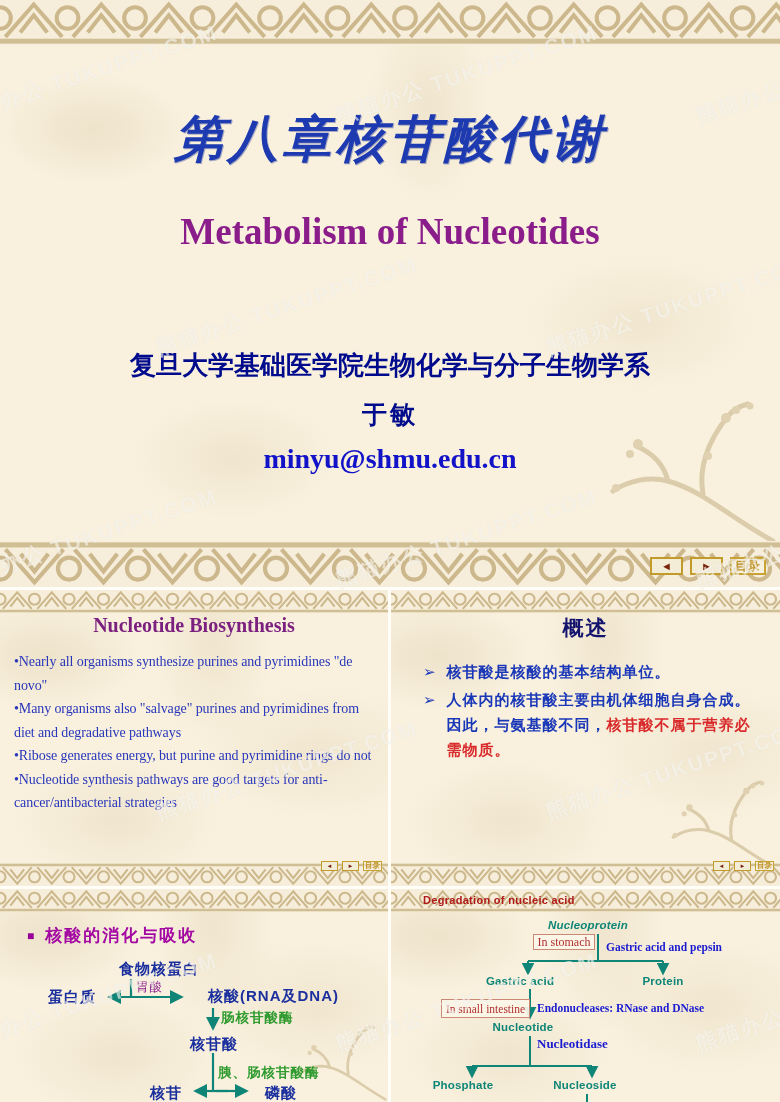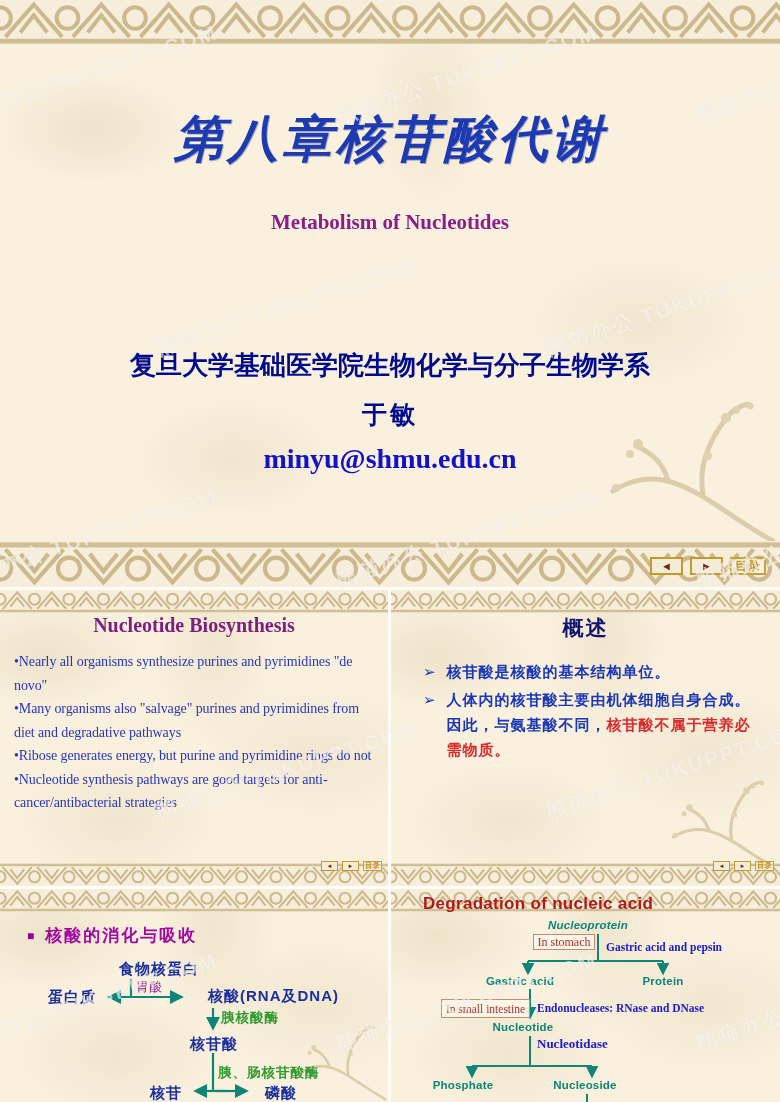--- a/index.html
+++ b/index.html
@@ -24,21 +24,21 @@
   .band { position:absolute; left:0; right:0; z-index:2; overflow:hidden; }
   .band-top { top:0; } .band-bottom { bottom:0; }
   .h45 { height:45px; } .h46 { height:46px; } .h23 { height:23px; }
 
   .abs { position:absolute; z-index:3; }
   .ctr { transform:translateX(-50%); white-space:nowrap; }
 
   
   .s1-line { position:absolute; left:0; right:0; text-align:center; z-index:3; }
   .s1-title  { top:106px; font-size:50px; font-weight:bold; color:#1d3ab0; letter-spacing:4px; font-style:italic; text-shadow:1px 1px 0 rgba(20,40,140,.35); }
-  .s1-sub    { top:210px; font-size:21px; font-weight:bold; color:#8a1d8a; font-family:"Liberation Serif","DejaVu Serif",serif; }
+  .s1-sub    { top:210px; font-size:37px; font-weight:bold; color:#8a1d8a; font-family:"Liberation Serif","DejaVu Serif",serif; }
   .s1-dept   { top:348px; font-size:26px; font-weight:bold; color:#000a8c; }
   .s1-author { top:398px; font-size:25px; font-weight:bold; color:#000a8c; letter-spacing:3px; }
   .s1-email  { top:443px; font-size:28px; font-weight:bold; color:#1212c8; font-family:"Liberation Serif","DejaVu Serif",serif; }
 
   
   .nav { position:absolute; display:flex; align-items:center; gap:7px; z-index:4; }
   .nav-s1 { right:14px; top:557px; }
   .nav-mini { right:6px; top:271px; gap:4px; }
   .nav-btn { width:33px; height:18px; background:#f3ecd7; border:2px solid #c29b2a;
              color:#7a2208; font-size:11px; line-height:1; display:flex; align-items:center;
@@ -66,21 +66,21 @@
   .s3-red { color:#d92b2b; }
 
   
   .dsvg { position:absolute; inset:0; z-index:2; }
   .s4-head { left:27px; top:35px; font-size:17px; font-weight:bold; color:#a308a3; letter-spacing:2px; }
   .s4-square { color:#990099; font-size:12px; margin-right:9px; vertical-align:1px; }
   .n-navy  { color:#1b2f9e; font-weight:bold; font-size:15px; letter-spacing:1px; white-space:nowrap; }
   .n-green { color:#2f9b2f; font-weight:bold; font-size:13.5px; letter-spacing:1px; white-space:nowrap; }
   .n-purple{ color:#8b1b8b; font-weight:normal; font-size:12.5px; letter-spacing:1px; white-space:nowrap; }
 
-  .s5-title { left:32px; top:5px; font-size:17px; font-weight:bold; color:#b01a1a; letter-spacing:.3px; white-space:nowrap; }
+  .s5-title { left:32px; top:5px; font-size:11px; font-weight:bold; color:#b01a1a; letter-spacing:.3px; white-space:nowrap; }
   .teal { color:#0e8577; font-weight:bold; font-size:11.5px; letter-spacing:.2px; white-space:nowrap; }
   .rbox { position:absolute; z-index:3; border:1px solid #cc8877; background:rgba(252,246,232,.92);
           color:#b03030; font-family:"Liberation Serif","DejaVu Serif",serif;
           display:flex; align-items:center; justify-content:center; white-space:nowrap; }
   .blab { position:absolute; z-index:3; color:#1a1ad0; font-weight:bold; white-space:nowrap;
           font-family:"Liberation Serif","DejaVu Serif",serif; font-size:11.5px; }
 
   
   .wm-layer { position:absolute; inset:0; z-index:6; pointer-events:none; overflow:hidden; }
   .wm { position:absolute; font-size:21px; font-weight:bold; color:rgba(255,255,255,.55);
@@ -519,21 +519,21 @@
         <path d="M213,164 L213,201"></path>
         <path d="M228,202 L196,202" marker-end="url(#ah4)"></path>
         <path d="M216,202 L246,202" marker-end="url(#ah4)"></path>
       </g>
     </svg>
     <div class="abs s4-head"><span class="s4-square">■</span><span>核酸的消化与吸收</span></div>
     <div class="abs ctr n-navy" style="left:131px; top:71px;margin-left:28px;">食物核蛋白</div>
     <div class="abs n-purple" style="left:136px; top:90px;">胃酸</div>
     <div class="abs ctr n-navy" style="left:72px; top:99px;">蛋白质</div>
     <div class="abs n-navy" style="left:208px; top:98px;">核酸(RNA及DNA)</div>
-    <div class="abs n-green" style="left:221px; top:120px;">胰核酸酶</div>
+    <div class="abs n-green" style="left:221px; top:120px;">肠核苷酸酶</div>
     <div class="abs ctr n-navy" style="left:214px; top:146px;">核苷酸</div>
     <div class="abs n-green" style="left:218px; top:175px;">胰、肠核苷酸酶</div>
     <div class="abs ctr n-navy" style="left:166px; top:195px;">核苷</div>
     <div class="abs ctr n-navy" style="left:281px; top:195px;">磷酸</div>
   </section>
 
   <section class="slide" id="slide5">
     <div class="band band-top h23"><svg width="389" height="23" viewBox="0 0 389 23" xmlns="http://www.w3.org/2000/svg">
           <rect width="389" height="23" fill="#f6eeda"></rect>
           <g fill="none" stroke="#ccb88c" stroke-width="2.07">

